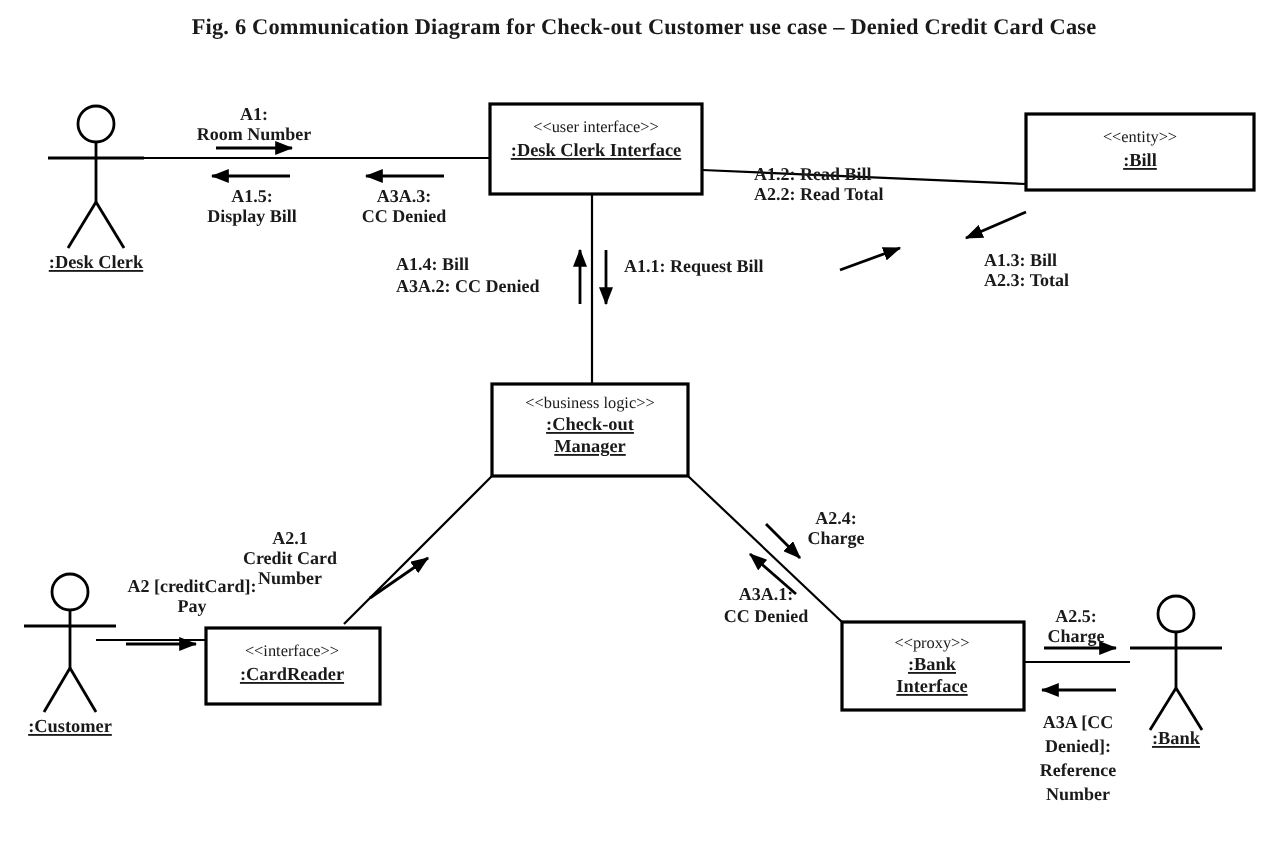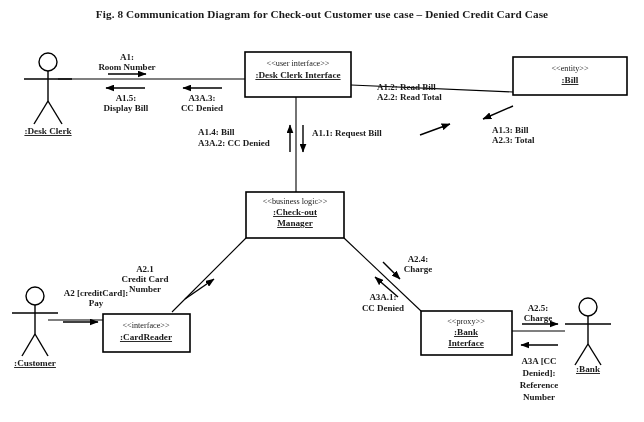--- a/index.html
+++ b/index.html
@@ -82,21 +82,21 @@
     font-weight: bold;
     text-anchor: middle;
     text-decoration: underline;
   }
 </style>
 </head>
 <body>
 
 <div id="figure-root">
 
-  <div class="figure-title">Fig. 8 Communication Diagram for Check-out Customer use case – Denied Credit Card Case</div>
+  <div class="figure-title">Fig. 6 Communication Diagram for Check-out Customer use case – Denied Credit Card Case</div>
 
   <svg class="diagram-canvas" viewBox="0 0 644 422">
     <defs>
       <marker id="arrowhead" markerWidth="9" markerHeight="7" refX="8.4" refY="3.5" orient="auto" markerUnits="userSpaceOnUse">
         <polygon points="0 0, 9 3.5, 0 7" fill="#000000"></polygon>
       </marker>
     </defs>
 
     <g>
       <rect class="obj-box" x="245" y="52" width="106" height="45"></rect>

